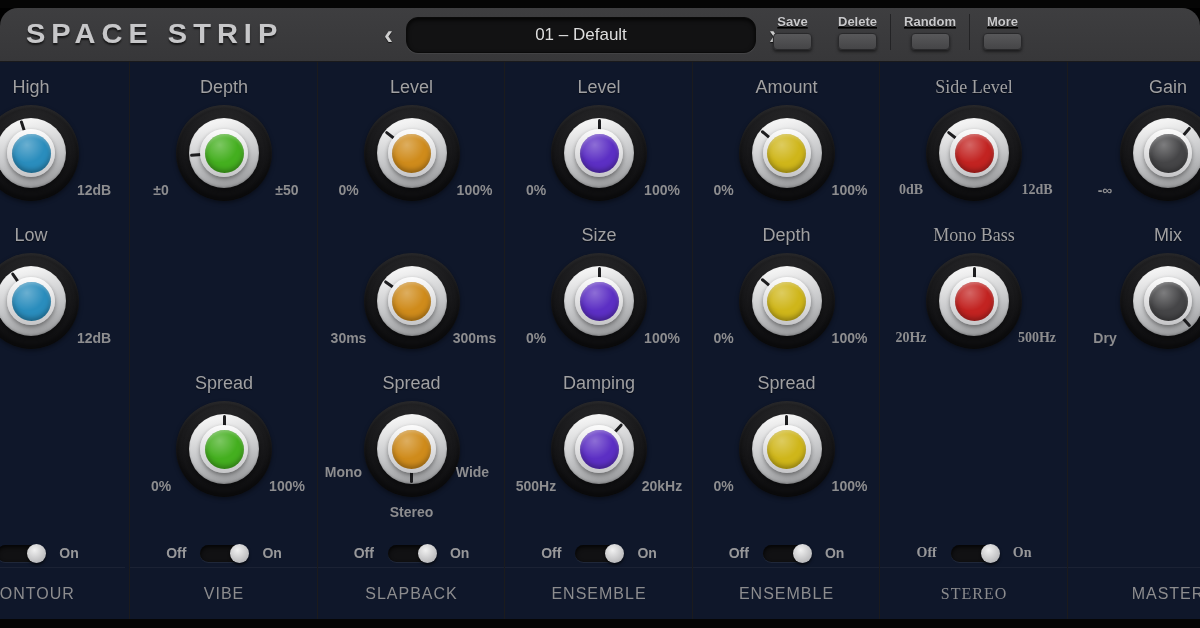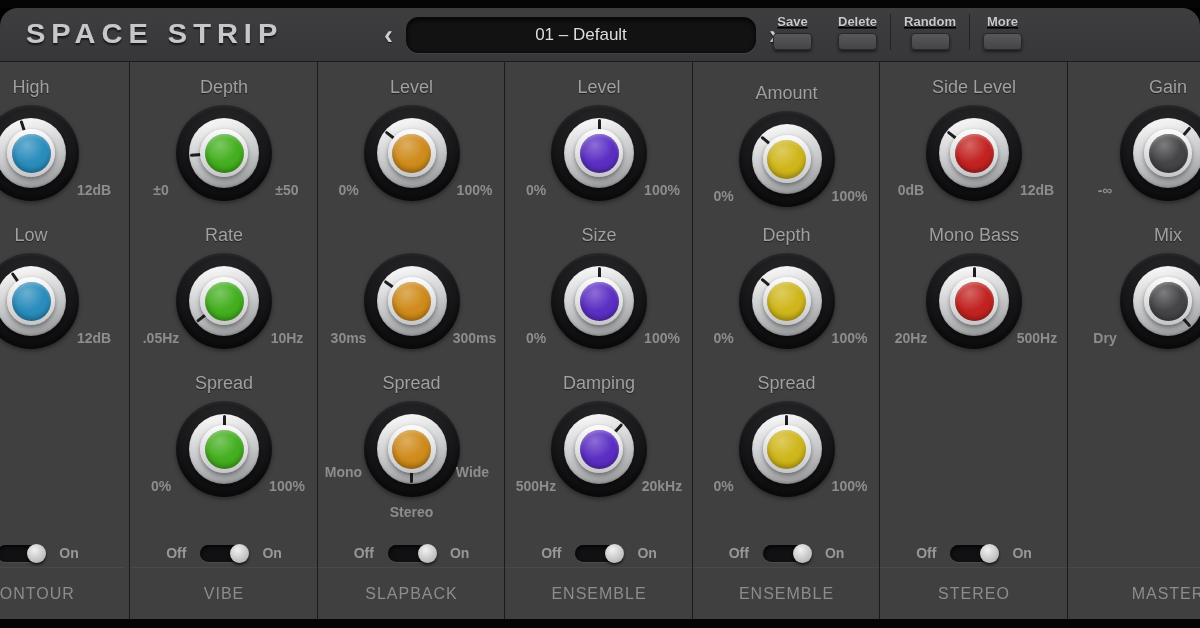--- a/index.html
+++ b/index.html
@@ -18,21 +18,21 @@
     box-shadow:inset 0 2px 4px rgba(0,0,0,.8), 0 1px 0 rgba(255,255,255,.06);
     color:#dedede;font-size:17px;display:flex;align-items:center;justify-content:center;cursor:pointer;}
   .hbtns{position:absolute;left:760px;top:6px;display:flex;text-decoration:underline;}
   .hbtn{display:flex;flex-direction:column;align-items:center;padding:0 13px;}
   .hbtn.divided{border-left:1px solid #232325;}
   .hbtn-label{font-size:13px;font-weight:bold;color:#c9c9cb;margin-bottom:4px;
     text-shadow:0 1px 1px rgba(0,0,0,.6);}
   .hbtn-btn{width:37px;height:15px;border-radius:4px;border:1px solid #29292b;cursor:pointer;
     background:linear-gradient(180deg,#58585a,#454547);box-shadow:0 2px 3px rgba(0,0,0,.5);}
   
-  .main{display:flex;height:557px;background:#404040;position:relative;}
+  .main{display:flex;height:557px;background:#0f172a;position:relative;}
   .col{height:100%;overflow:hidden;box-sizing:border-box;border-right:1px solid #1b1b1d;position:relative;}
   .col:last-child{border-right:none;}
   .col-inner{position:relative;height:100%;}
   
   .group{position:absolute;left:0;right:0;height:148px;}
   .knob-label{position:absolute;top:3px;width:100%;text-align:center;font-size:18px;color:#a0a0a2;
     text-shadow:0 1px 1px rgba(0,0,0,.5);}
   .knob{position:absolute;top:31px;left:50%;width:96px;height:96px;transform:translateX(-50%);cursor:pointer;}
   .knob>div{position:absolute;inset:0;margin:auto;border-radius:50%;}
   .knob-outer{width:96px;height:96px;background:radial-gradient(circle at 50% 32%,#2d2d2f,#121214 70%);
@@ -162,35 +162,20 @@
         <div class="knob-pointer"></div>
       </div>
       <div class="knob-rim"></div>
       <div class="knob-cap" style="background-color: rgb(68, 175, 31);"></div>
     </div>
     <div class="minmax min">±0</div>
     <div class="minmax max">±50</div>
     <div class="sublabel"></div>
   </div>
 
-  <div class="group" style="top: 160px;">
-    <div class="knob-label">Rate</div>
-    <div class="knob">
-      <div class="knob-outer"></div>
-      <div class="knob-metal"></div>
-      <div class="knob-rotator" style="transform: rotate(-128deg);">
-        <div class="knob-pointer"></div>
-      </div>
-      <div class="knob-rim"></div>
-      <div class="knob-cap" style="background-color: rgb(68, 175, 31);"></div>
-    </div>
-    <div class="minmax min">.05Hz</div>
-    <div class="minmax max">10Hz</div>
-    <div class="sublabel"></div>
-  </div>
 
   <div class="group" style="top: 308px;">
     <div class="knob-label">Spread</div>
     <div class="knob">
       <div class="knob-outer"></div>
       <div class="knob-metal"></div>
       <div class="knob-rotator" style="transform: rotate(0deg);">
         <div class="knob-pointer"></div>
       </div>
       <div class="knob-rim"></div>
@@ -337,21 +322,21 @@
   </div>
 
   <div class="footer">
     <span class="section-name">ENSEMBLE</span>
   </div>
 </div>
   </div>
 
   <div class="col" style="width: 187px;">
     <div class="col-inner" style="width: 187px; margin-left: 0px;">
-  <div class="group" style="top: 18px;">
+  <div class="group" style="top: 12px;">
     <div class="knob-label">Amount</div>
     <div class="knob">
       <div class="knob-outer"></div>
       <div class="knob-metal"></div>
       <div class="knob-rotator" style="transform: rotate(-50deg);">
         <div class="knob-pointer"></div>
       </div>
       <div class="knob-rim"></div>
       <div class="knob-cap" style="background-color: rgb(207, 182, 26);"></div>
     </div>
@@ -399,21 +384,21 @@
     </div>
     <span class="toggle-label on">On</span>
   </div>
 
   <div class="footer">
     <span class="section-name">ENSEMBLE</span>
   </div>
 </div>
   </div>
 
-  <div class="col" style="width: 188px;">
+  <div class="col" style="width: 188px; font-family: Liberation Serif, serif;">
     <div class="col-inner" style="width: 188px; margin-left: 0px;">
   <div class="group" style="top: 12px;">
     <div class="knob-label">Side Level</div>
     <div class="knob">
       <div class="knob-outer"></div>
       <div class="knob-metal"></div>
       <div class="knob-rotator" style="transform: rotate(-52deg);">
         <div class="knob-pointer"></div>
       </div>
       <div class="knob-rim"></div>

